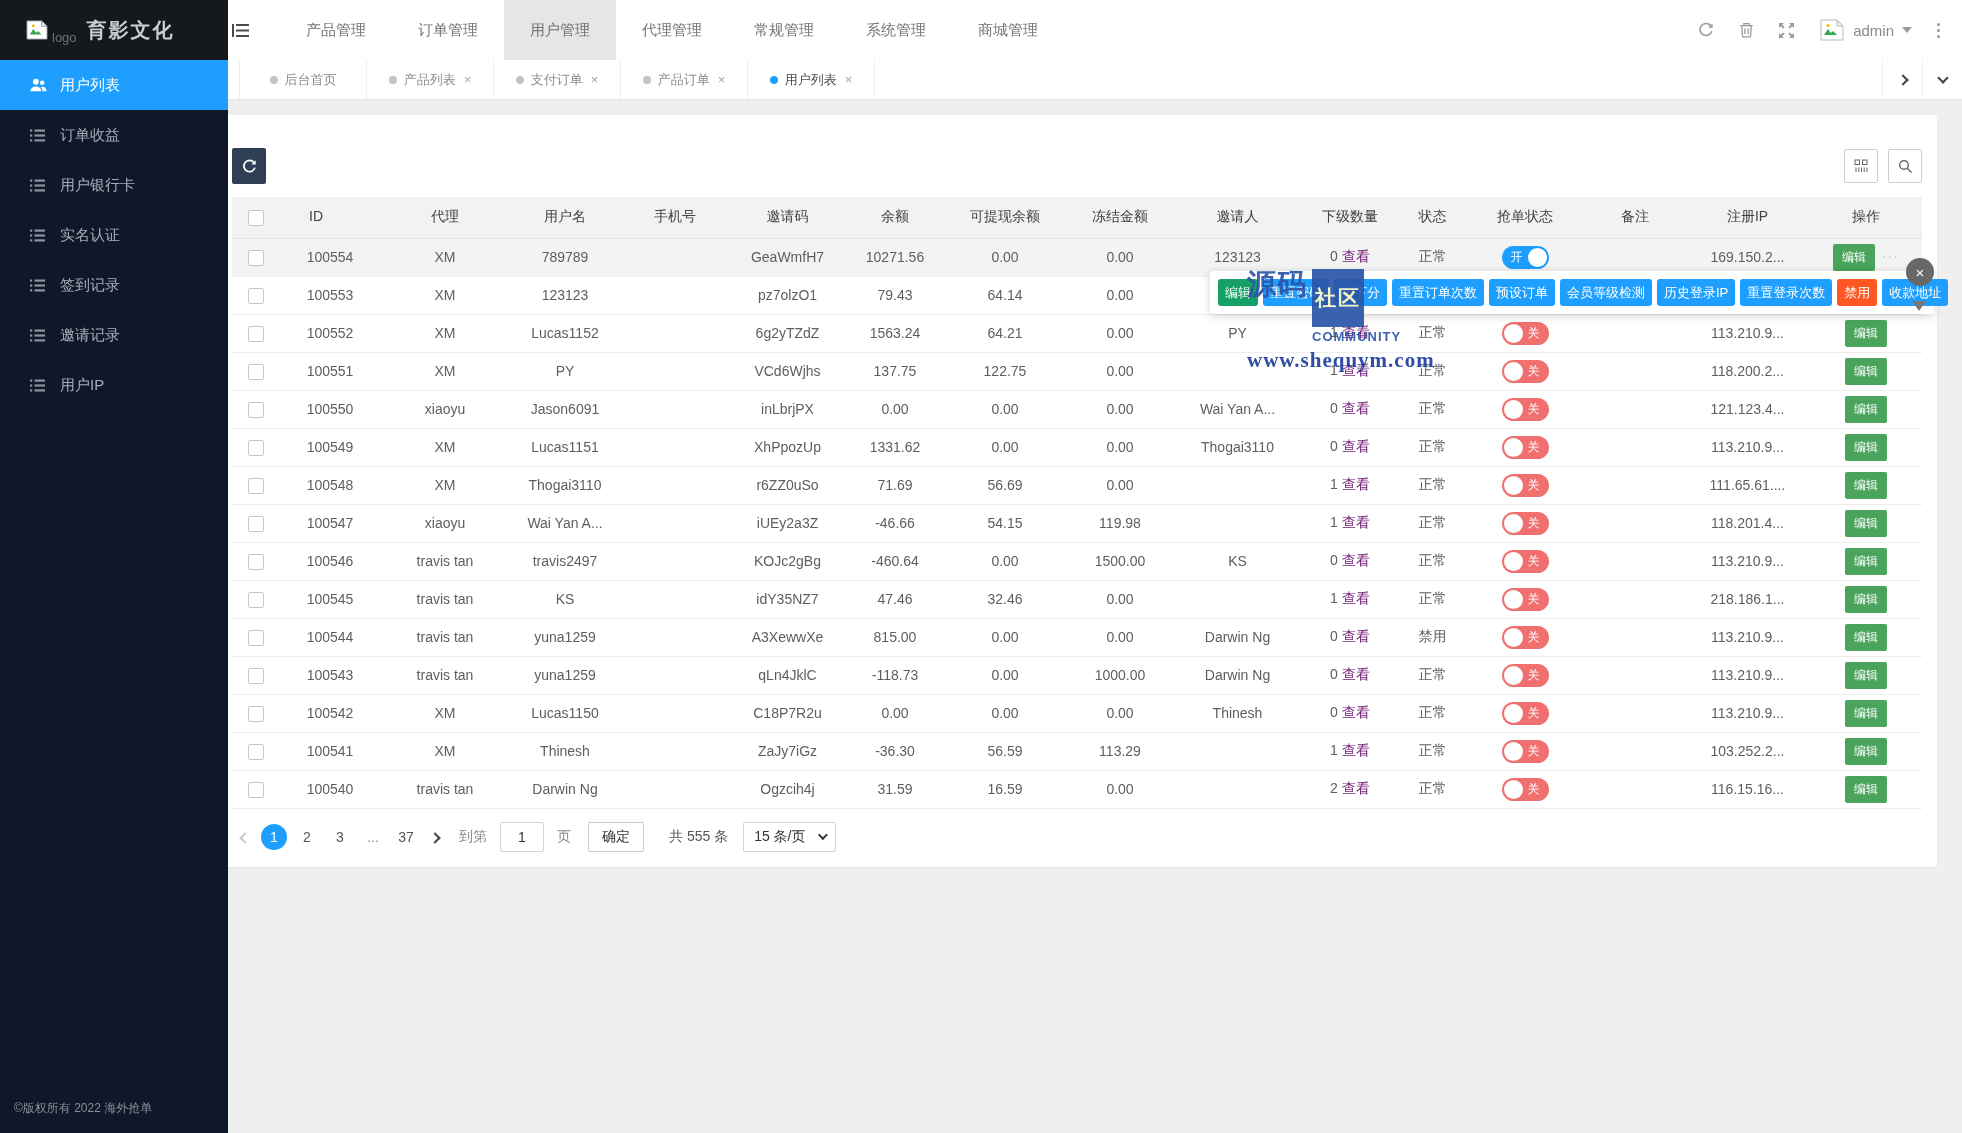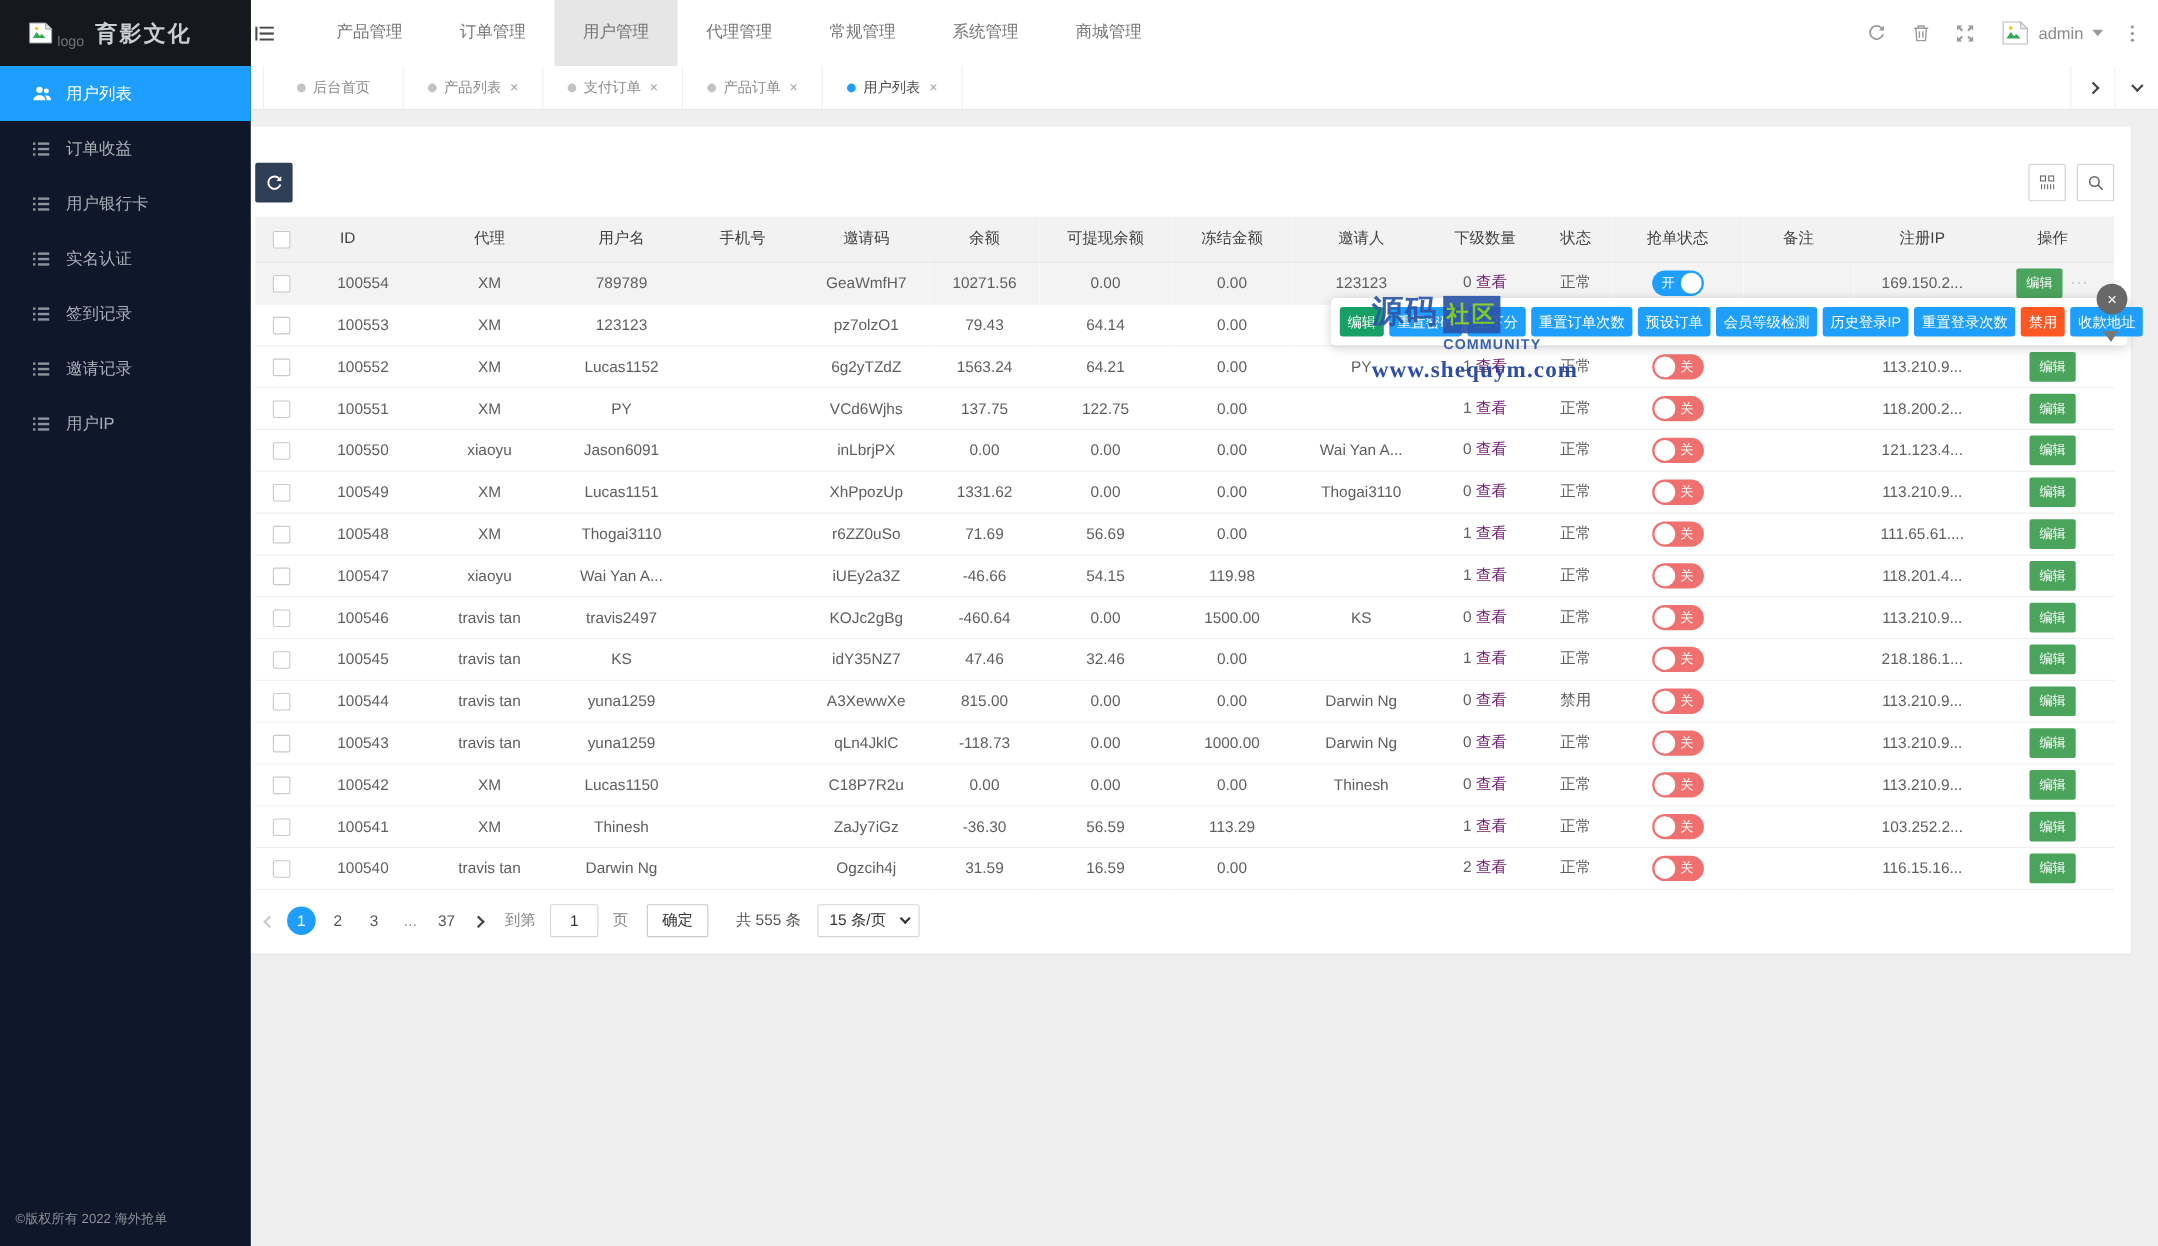--- a/index.html
+++ b/index.html
@@ -102,21 +102,21 @@
   .popup-btn.red   { background:#FF5722; }
   .popup-close { position:absolute; left:1906px; top:258px; width:28px; height:28px; border-radius:50%; background:#686868;
                  color:#fff; display:flex; align-items:center; justify-content:center; font-size:15px; z-index:45; cursor:pointer; }
   .popup-caret { position:absolute; left:1912px; top:301px; width:0; height:0; border:7px solid transparent; border-top:10px solid #787878; z-index:45; }
 
   
   .watermark { position:absolute; left:1247px; top:269px; z-index:60; pointer-events:none; opacity:.92; color:#2b55a8; }
   .wm-top { display:flex; align-items:flex-start; }
   .wm-cn { font-size:29px; font-weight:bold; line-height:1.05; letter-spacing:1px; }
   .wm-right { margin-left:5px; }
-  .wm-blocks { display:inline-block; background:#2b55a8; color:#84cc16; font-size:21px; font-weight:bold; padding:3px 3px; letter-spacing:2px;font-family:Liberation Mono, monospace; }
+  .wm-blocks { display:inline-block; background:#2b55a8; color:#fef9c3; font-size:21px; font-weight:bold; padding:15px 3px; letter-spacing:2px;font-family:Liberation Mono, monospace; }
   .wm-sub { display:block; font-size:13px; font-weight:bold; letter-spacing:1px; margin-top:2px; }
   .wm-url { font-family:"Liberation Serif","DejaVu Serif",serif; font-size:21px; font-weight:bold; margin-top:4px; color:#1d3f9e; letter-spacing:1px; }
 </style>
 </head>
 <body>
 
 <div class="app">
 
   <aside class="sidebar">
     <div class="logo-area">

